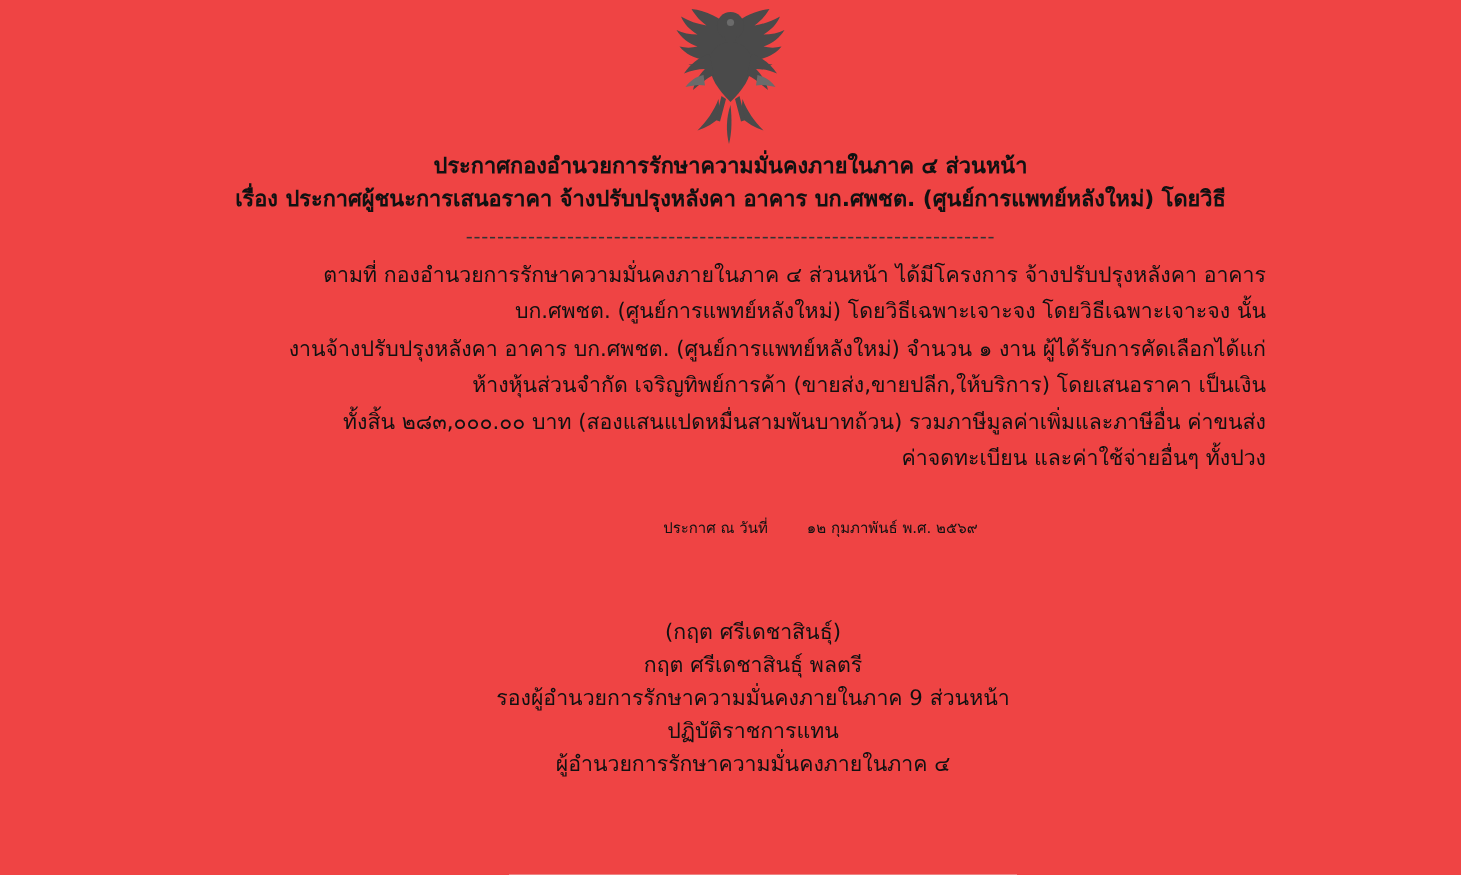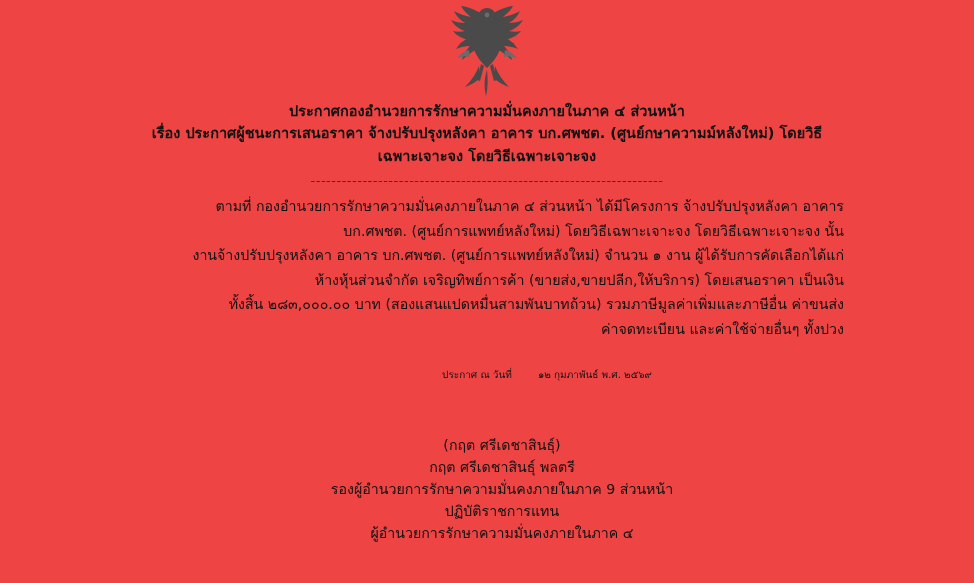--- a/index.html
+++ b/index.html
@@ -114,22 +114,21 @@
       </g>
       <g fill="#6b6b6b">
         <circle cx="56" cy="11" r="2.4"></circle>
         <path d="M38 46c-5 1-9 4-12 8 5-1 9-2 13-1zM74 46c5 1 9 4 12 8-5-1-9-2-13-1z"></path>
       </g>
     </svg>
   </div>
 
   <div class="title-block">
     <span class="title-line">ประกาศกองอำนวยการรักษาความมั่นคงภายในภาค ๔ ส่วนหน้า</span>
-    <span class="title-line">เรื่อง ประกาศผู้ชนะการเสนอราคา จ้างปรับปรุงหลังคา อาคาร บก.ศพชต. (ศูนย์กษาความม์หลังใหม่) โดยวิธี</span>
-    <span class="title-line">เฉพาะเจาะจง โดยวิธีเฉพาะเจาะจง</span>
+    <span class="title-line">เรื่อง ประกาศผู้ชนะการเสนอราคา จ้างปรับปรุงหลังคา อาคาร บก.ศพชต. (ศูนย์การแพทย์หลังใหม่) โดยวิธี</span>
   </div>
 
   <div class="divider">--------------------------------------------------------------------</div>
 
   <div class="body-block">
     <p class="para"><span class="indent"></span><span>ตามที่ กองอำนวยการรักษาความมั่นคงภายในภาค ๔ ส่วนหน้า ได้มีโครงการ จ้างปรับปรุงหลังคา อาคาร บก.ศพชต. (ศูนย์การแพทย์หลังใหม่) โดยวิธีเฉพาะเจาะจง โดยวิธีเฉพาะเจาะจง  นั้น</span></p>
     <p class="para"><span class="indent"></span><span>งานจ้างปรับปรุงหลังคา อาคาร บก.ศพชต. (ศูนย์การแพทย์หลังใหม่) จำนวน ๑ งาน ผู้ได้รับการคัดเลือกได้แก่ ห้างหุ้นส่วนจำกัด เจริญทิพย์การค้า (ขายส่ง,ขายปลีก,ให้บริการ) โดยเสนอราคา เป็นเงิน</span></p>
     <p class="para">ทั้งสิ้น ๒๘๓,๐๐๐.๐๐ บาท (สองแสนแปดหมื่นสามพันบาทถ้วน) รวมภาษีมูลค่าเพิ่มและภาษีอื่น ค่าขนส่ง</p>
     <p class="para">ค่าจดทะเบียน และค่าใช้จ่ายอื่นๆ ทั้งปวง</p>
   </div>

